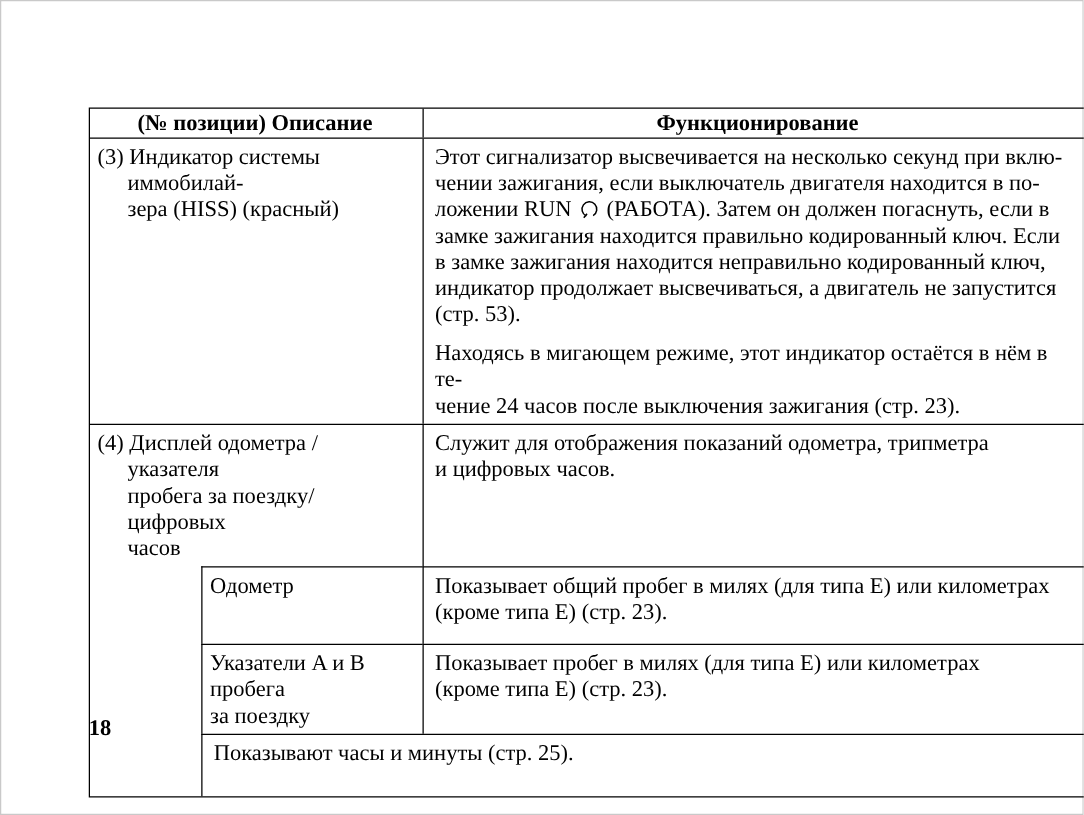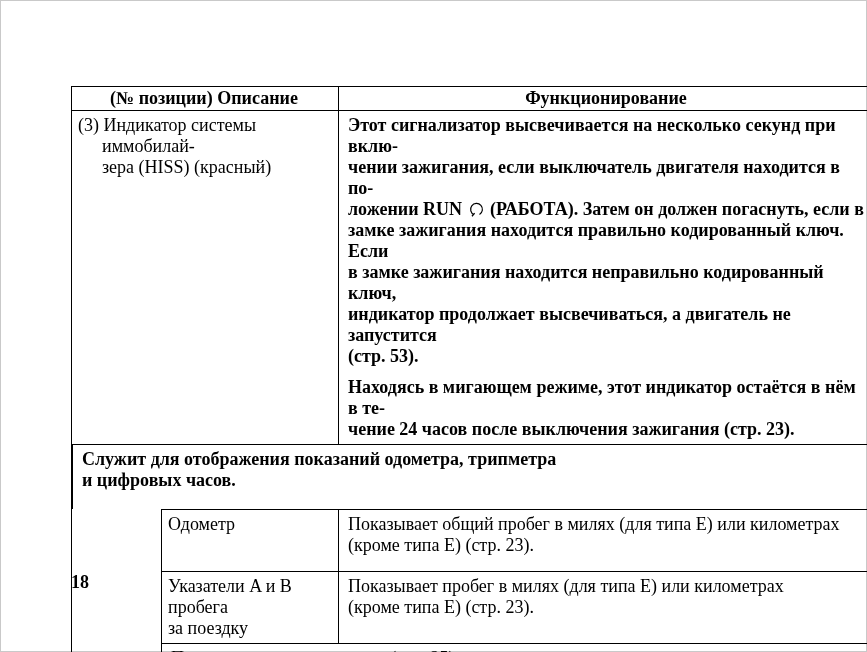--- a/index.html
+++ b/index.html
@@ -38,21 +38,21 @@
   .bordered-top { border-top: 1px solid #000; }
 
   .row-hiss { min-height: 205px; }
   .row-odo-top { min-height: 65px; }
 
   .hang {
     white-space: pre-line;
     padding-left: 24px;
     text-indent: -24px;
   }
-  .plain-pre { white-space: pre-line; font-weight: bold; }
+  .plain-pre { white-space: pre-line; }
 
   .para2 { margin-top: 10px; }
 
   .run-icon-svg {
     display: inline-block;
     width: 15px; height: 15px;
     vertical-align: -2px;
     margin: 0 2px;
   }
 
@@ -112,20 +112,25 @@
 в замке зажигания находится неправильно кодированный ключ,
 индикатор продолжает высвечиваться, а двигатель не запустится
 (стр. 53).</span></p>
         <p class="plain-pre para2">Находясь в мигающем режиме, этот индикатор остаётся в нём в те-
 чение 24 часов после выключения зажигания (стр. 23).</p>
       </div>
     </div>
 
     <div>
       <div class="row bordered-top row-odo-top">
+        <div class="cell c-left">
+          <div class="hang">(4) Дисплей одометра / указателя
+пробега за поездку/ цифровых
+часов</div>
+        </div>
         <div class="cell c-right plain-pre">Служит для отображения показаний одометра, трипметра
 и цифровых часов.</div>
       </div>
 
       <div class="subrow subrow-1">
         <div class="sub-spacer"></div>
         <div class="sub-label">Одометр</div>
         <div class="sub-func">Показывает общий пробег в милях (для типа E) или километрах
 (кроме типа E) (стр. 23).</div>
       </div>

